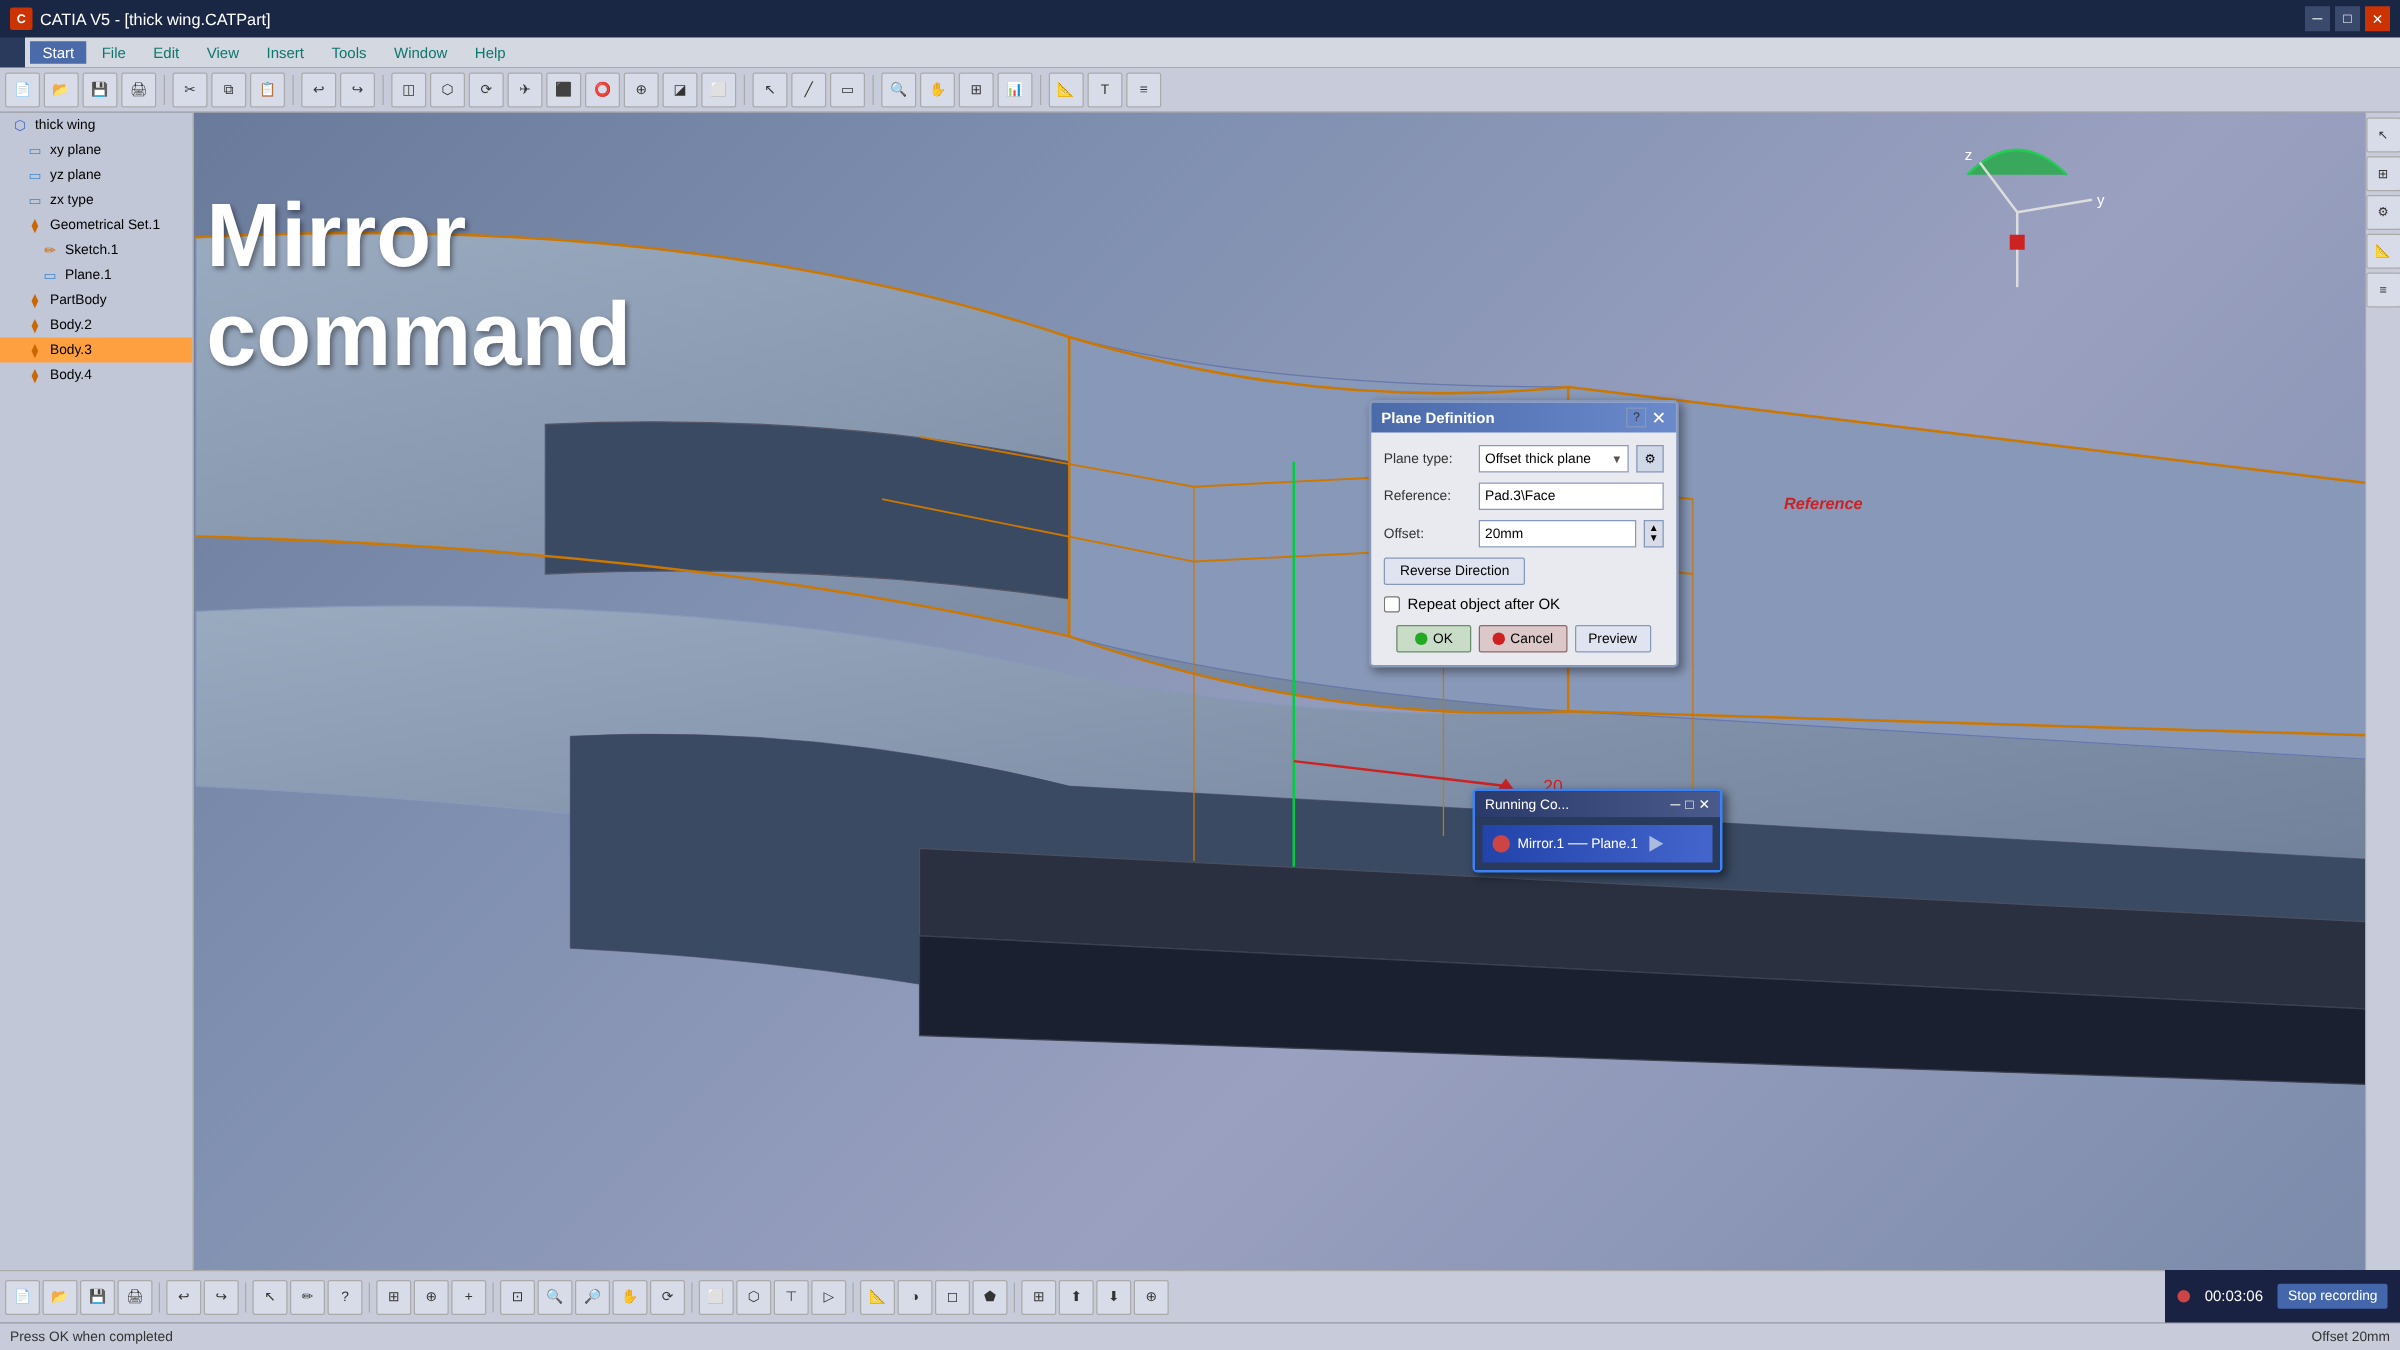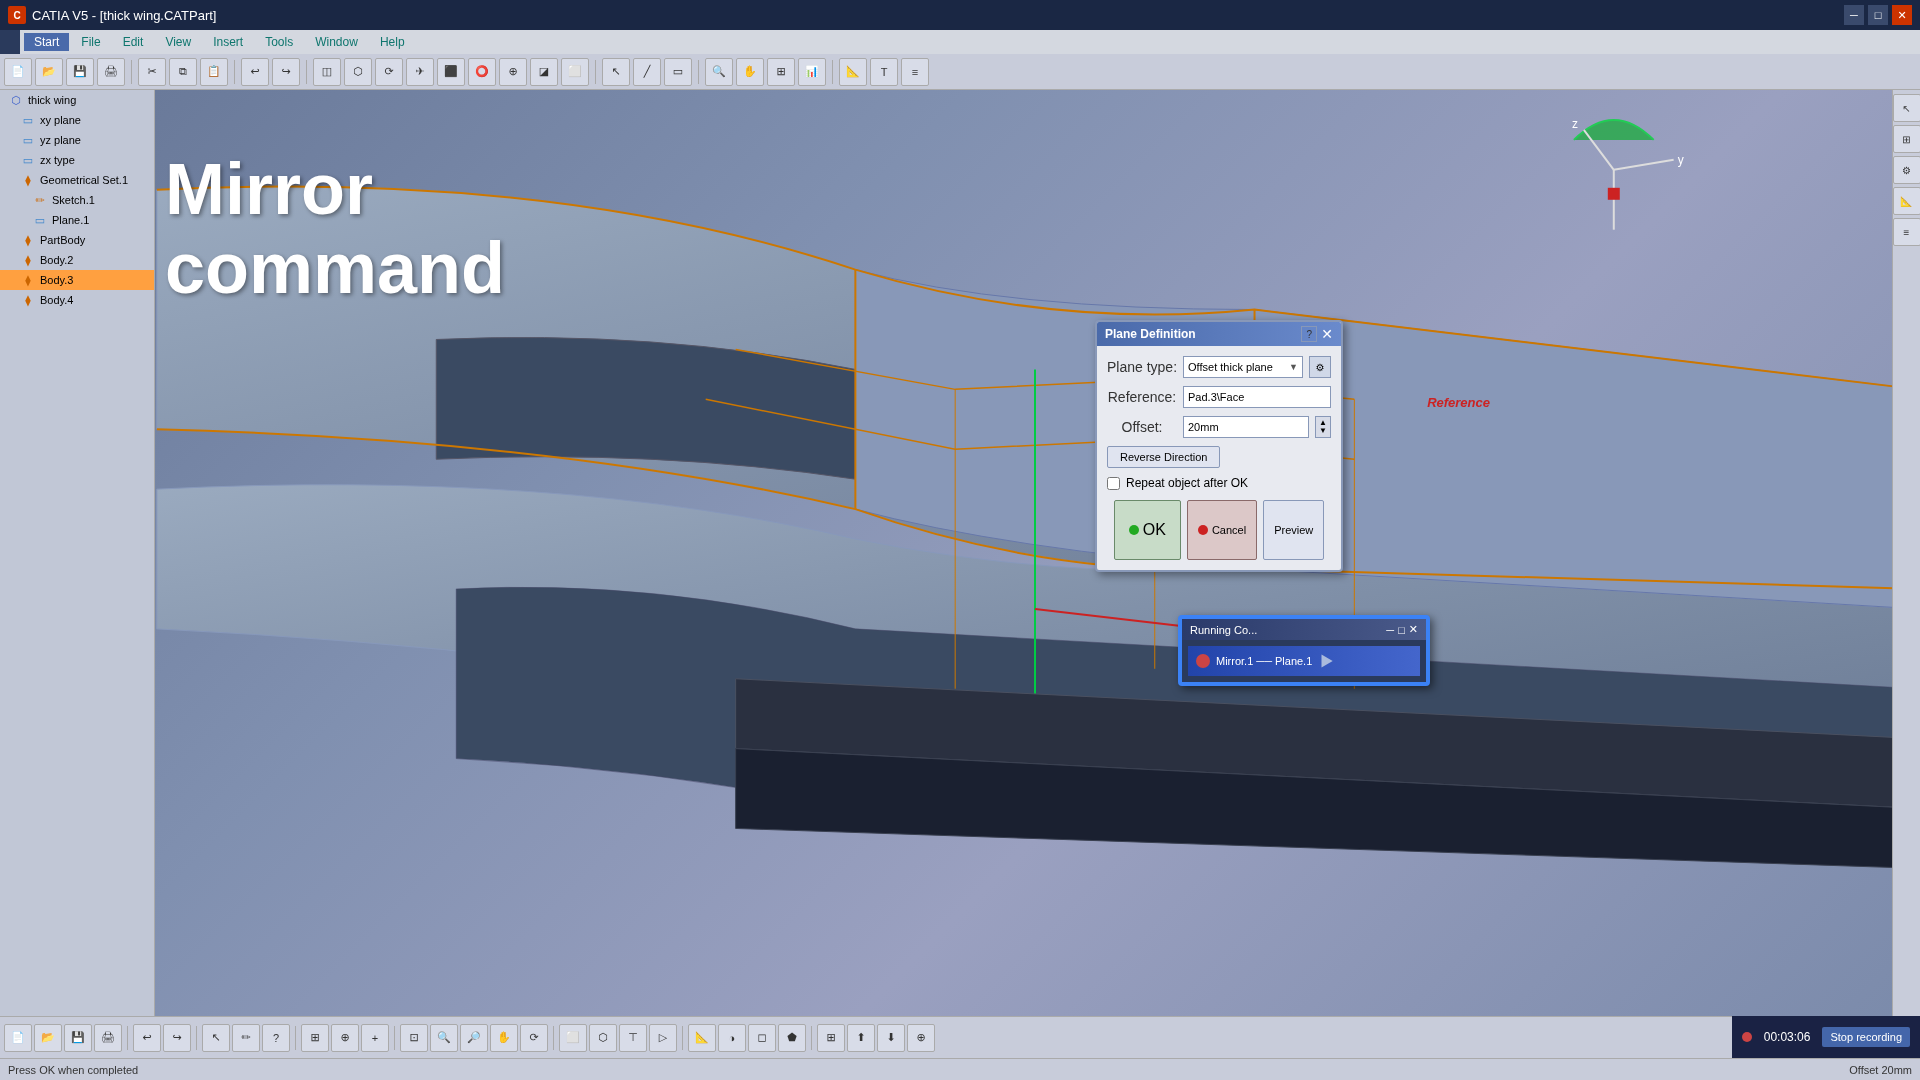--- a/index.html
+++ b/index.html
@@ -215,24 +215,23 @@
     #plane-dialog .dialog-content {
       padding: 10px;
     }
     .dialog-row {
       display: flex;
       align-items: center;
       margin-bottom: 8px;
       gap: 6px;
     }
     .dialog-label {
-      font-size: 14px;
+      font-size: 11px;
       color: #333;
       min-width: 70px;
-      text-align: center;
     }
     .dialog-input {
       flex: 1;
       height: 22px;
       border: 1px solid #8898b8;
       background: white;
       padding: 2px 4px;
       font-size: 11px;
       display: flex;
       align-items: center;
@@ -270,22 +269,22 @@
       margin-bottom: 10px;
     }
     .dialog-footer {
       display: flex;
       gap: 6px;
       justify-content: center;
     }
     .ok-btn {
       background: #c8dcc8;
       border: 1px solid #6a8a6a;
-      padding: 20px 14px;
-      font-size: 16px;
+      padding: 4px 14px;
+      font-size: 11px;
       cursor: pointer;
       border-radius: 2px;
       display: flex; align-items: center; gap: 4px;
     }
     .cancel-btn {
       background: #dcc8c8;
       border: 1px solid #8a6a6a;
       padding: 4px 10px;
       font-size: 11px;
       cursor: pointer;
@@ -299,25 +298,25 @@
       font-size: 11px;
       cursor: pointer;
       border-radius: 2px;
     }
     .ok-dot { width: 10px; height: 10px; border-radius: 50%; background: #22aa22; }
     .cancel-dot { width: 10px; height: 10px; border-radius: 50%; background: #cc2222; }
 
     
     #running-dialog {
       position: absolute;
-      top: 615px;
+      top: 631px;
       left: 1178px;
-      width: 252px;
+      width: 200px;
       background: #1a2744;
-      border: 4px solid #3b82f6;
+      border: 2px solid #3b82f6;
       border-radius: 4px;
       z-index: 200;
       box-shadow: 3px 3px 8px rgba(0,0,0,0.5);
     }
     #running-dialog .rd-title {
       background: linear-gradient(to right, #2a3a6a, #4a5a8a);
       color: white;
       padding: 4px 8px;
       font-size: 11px;
       display: flex;

